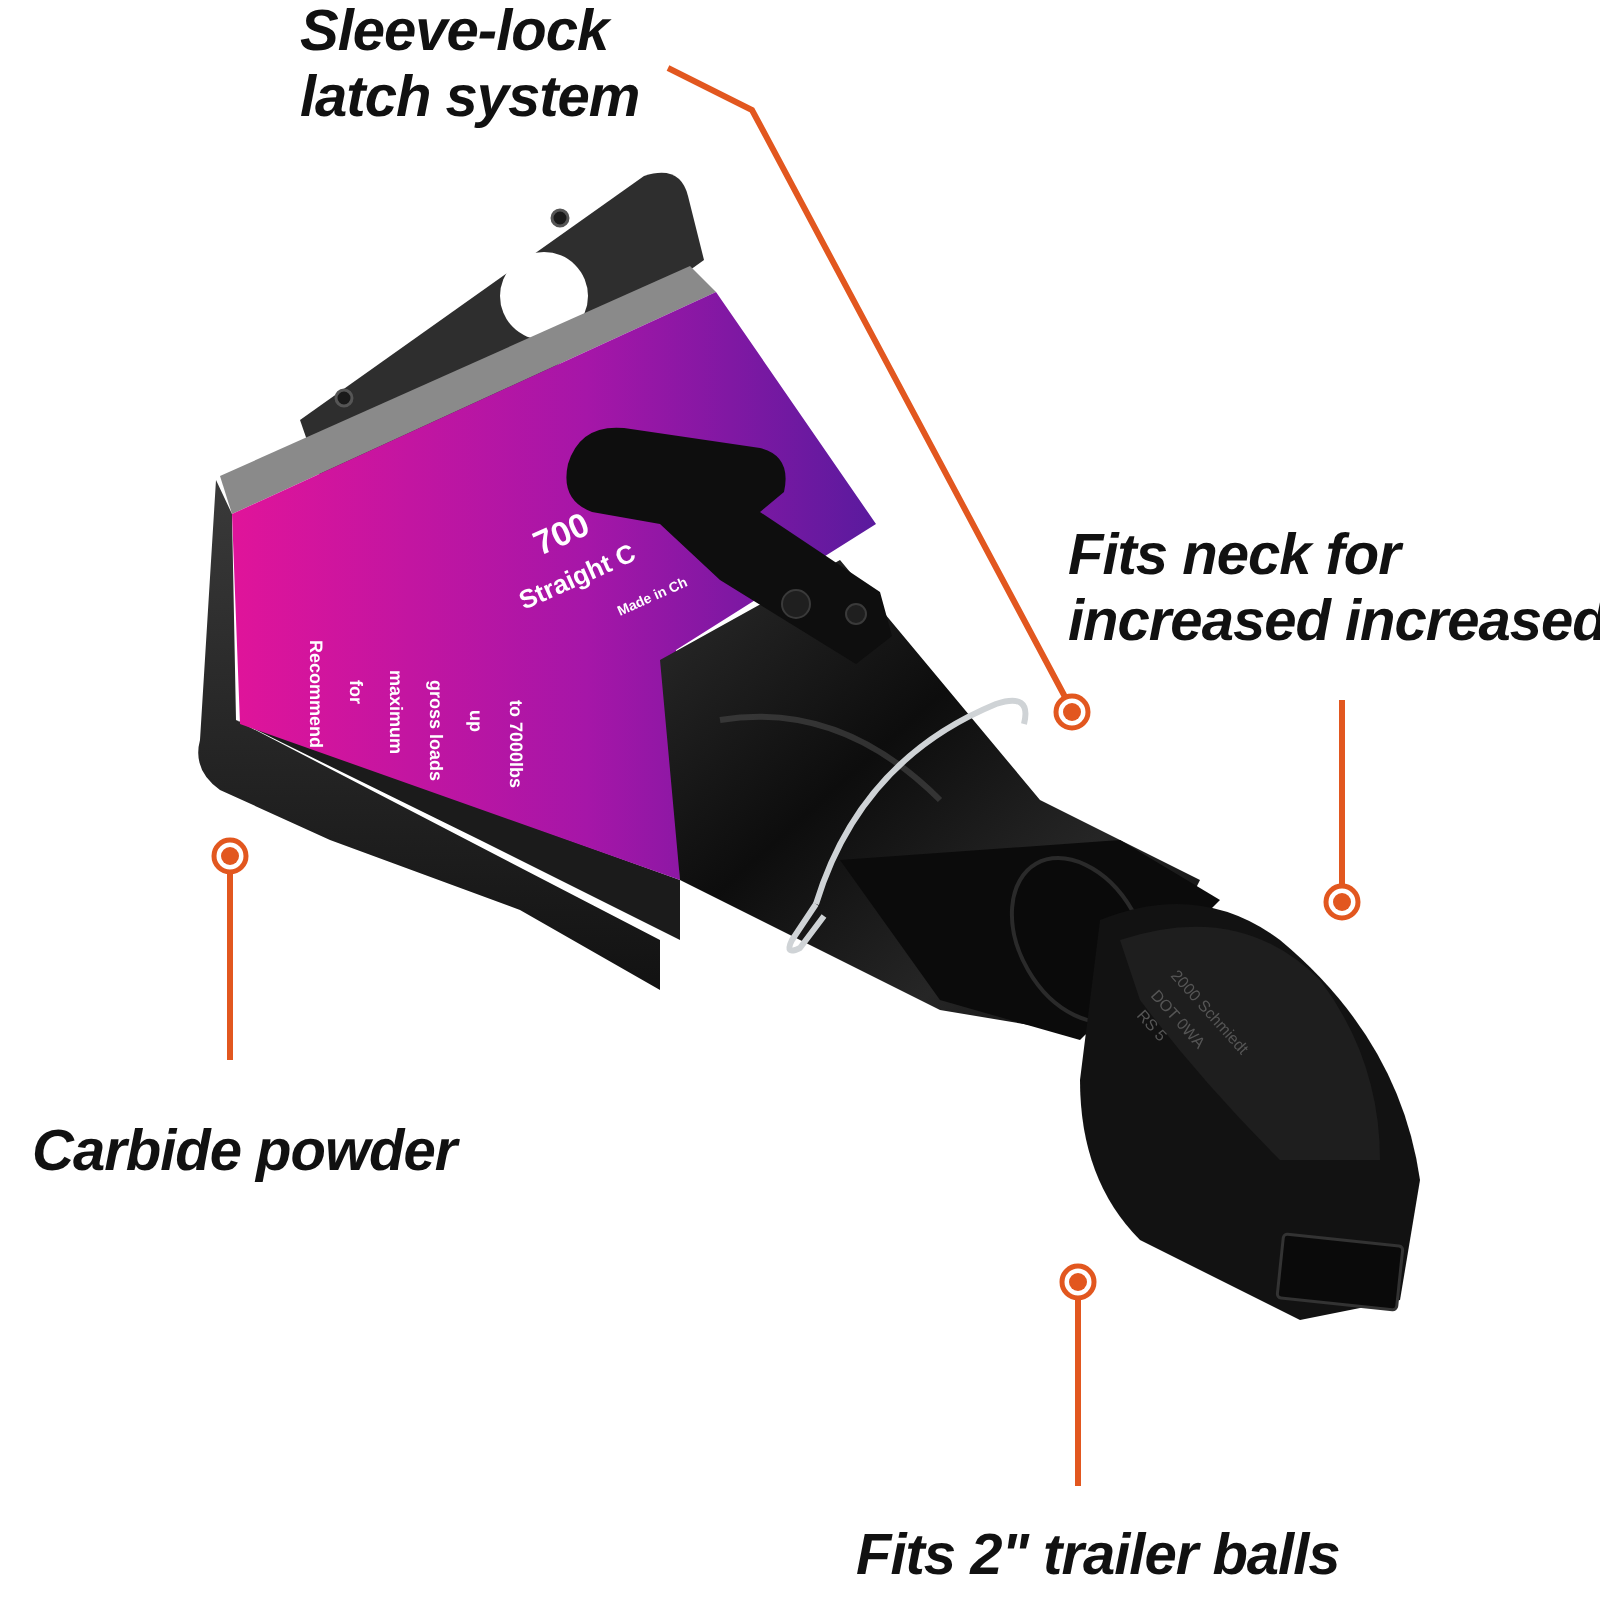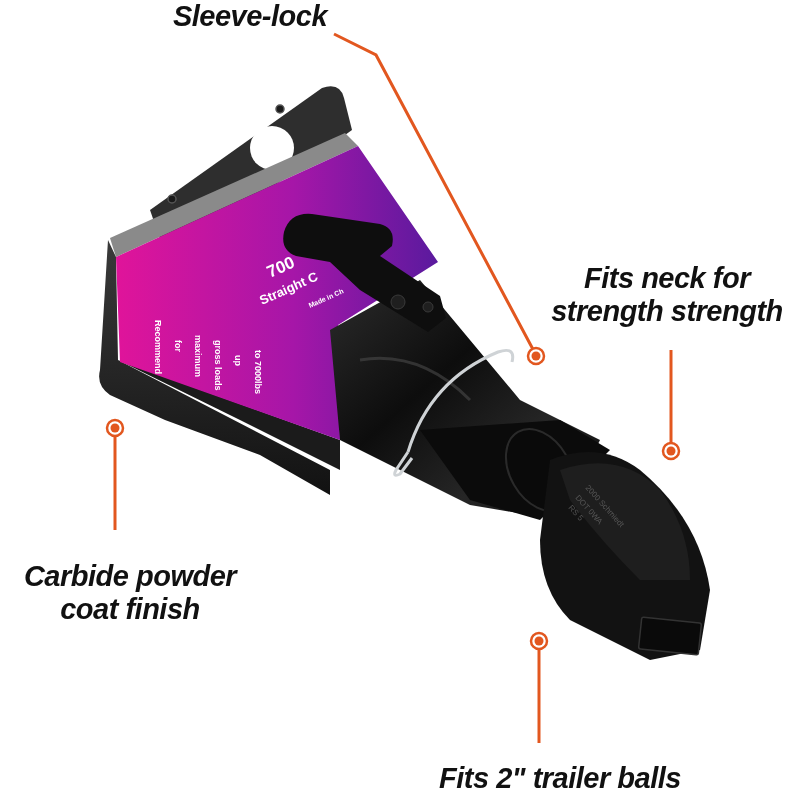--- a/index.html
+++ b/index.html
@@ -12,21 +12,20 @@
     .stage { position: absolute; left: 0; top: 0; width: 800px; height: 800px; }
     .label {
       position: absolute;
       font-family: "Liberation Sans", sans-serif;
       font-weight: bold;
       font-style: italic;
       color: #111111;
       font-size: 29px;
       line-height: 33px;
       letter-spacing: -0.5px;
-      text-align: center;
       white-space: nowrap;
     }
     .label span { display: block; }
     #lbl-sleeve { left: 150px; top: 0px; width: 200px; }
     #lbl-neck { left: 534px; top: 262px; width: 266px; }
     #lbl-carbide { left: 16px; top: 560px; width: 228px; }
     #lbl-fits { left: 428px; top: 762px; width: 264px; }
     svg { position: absolute; left: 0; top: 0; }
     .label-tag {
       font-family: "Liberation Sans", sans-serif;
@@ -136,29 +135,29 @@
 
     <g>
       <line x1="539" y1="645" x2="539" y2="743" stroke="#e2571f" stroke-width="3"></line>
       <circle cx="539" cy="641" r="8" fill="#ffffff" stroke="#e2571f" stroke-width="2.5"></circle>
       <circle cx="539" cy="641" r="4.5" fill="#e2571f"></circle>
     </g>
   </svg>
 
   <div class="label" id="lbl-sleeve">
     <span>Sleeve-lock</span>
+    <span>latch system</span>
   </div>
 
   <div class="label" id="lbl-neck">
     <span>Fits neck for</span>
-    <span>strength strength</span>
+    <span>increased increased</span>
   </div>
 
   <div class="label" id="lbl-carbide">
     <span>Carbide powder</span>
-    <span>coat finish</span>
   </div>
 
   <div class="label" id="lbl-fits">
     <span>Fits 2" trailer balls</span>
   </div>
 
 </div>
 
 </body></html>

